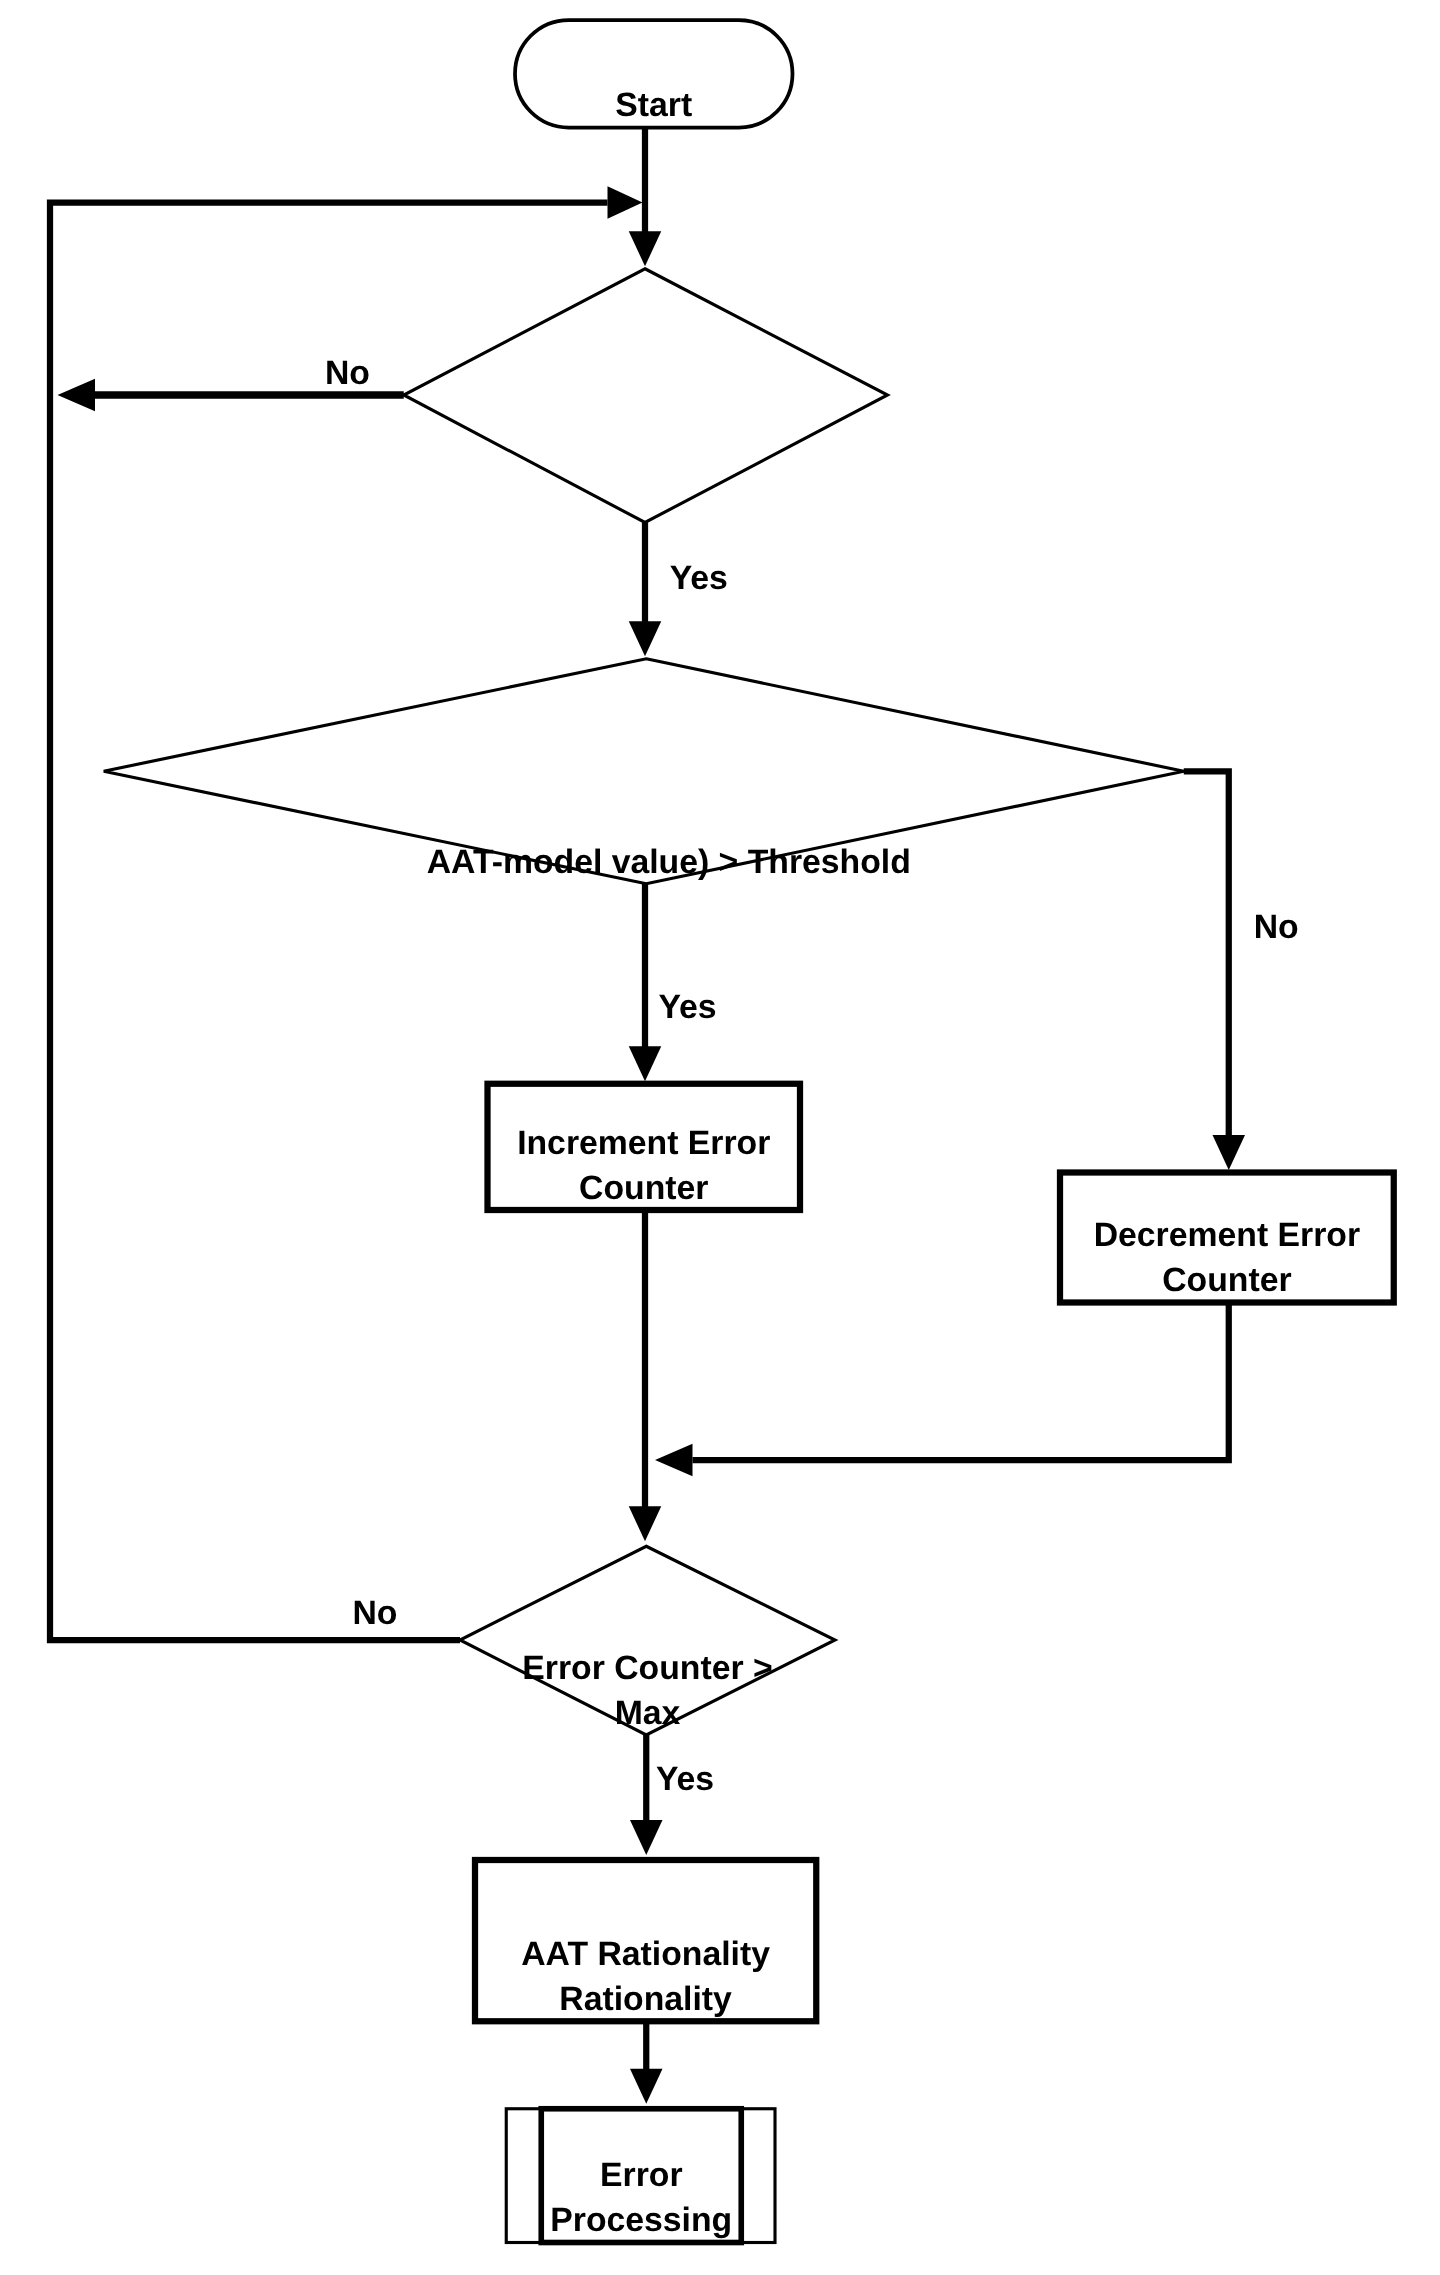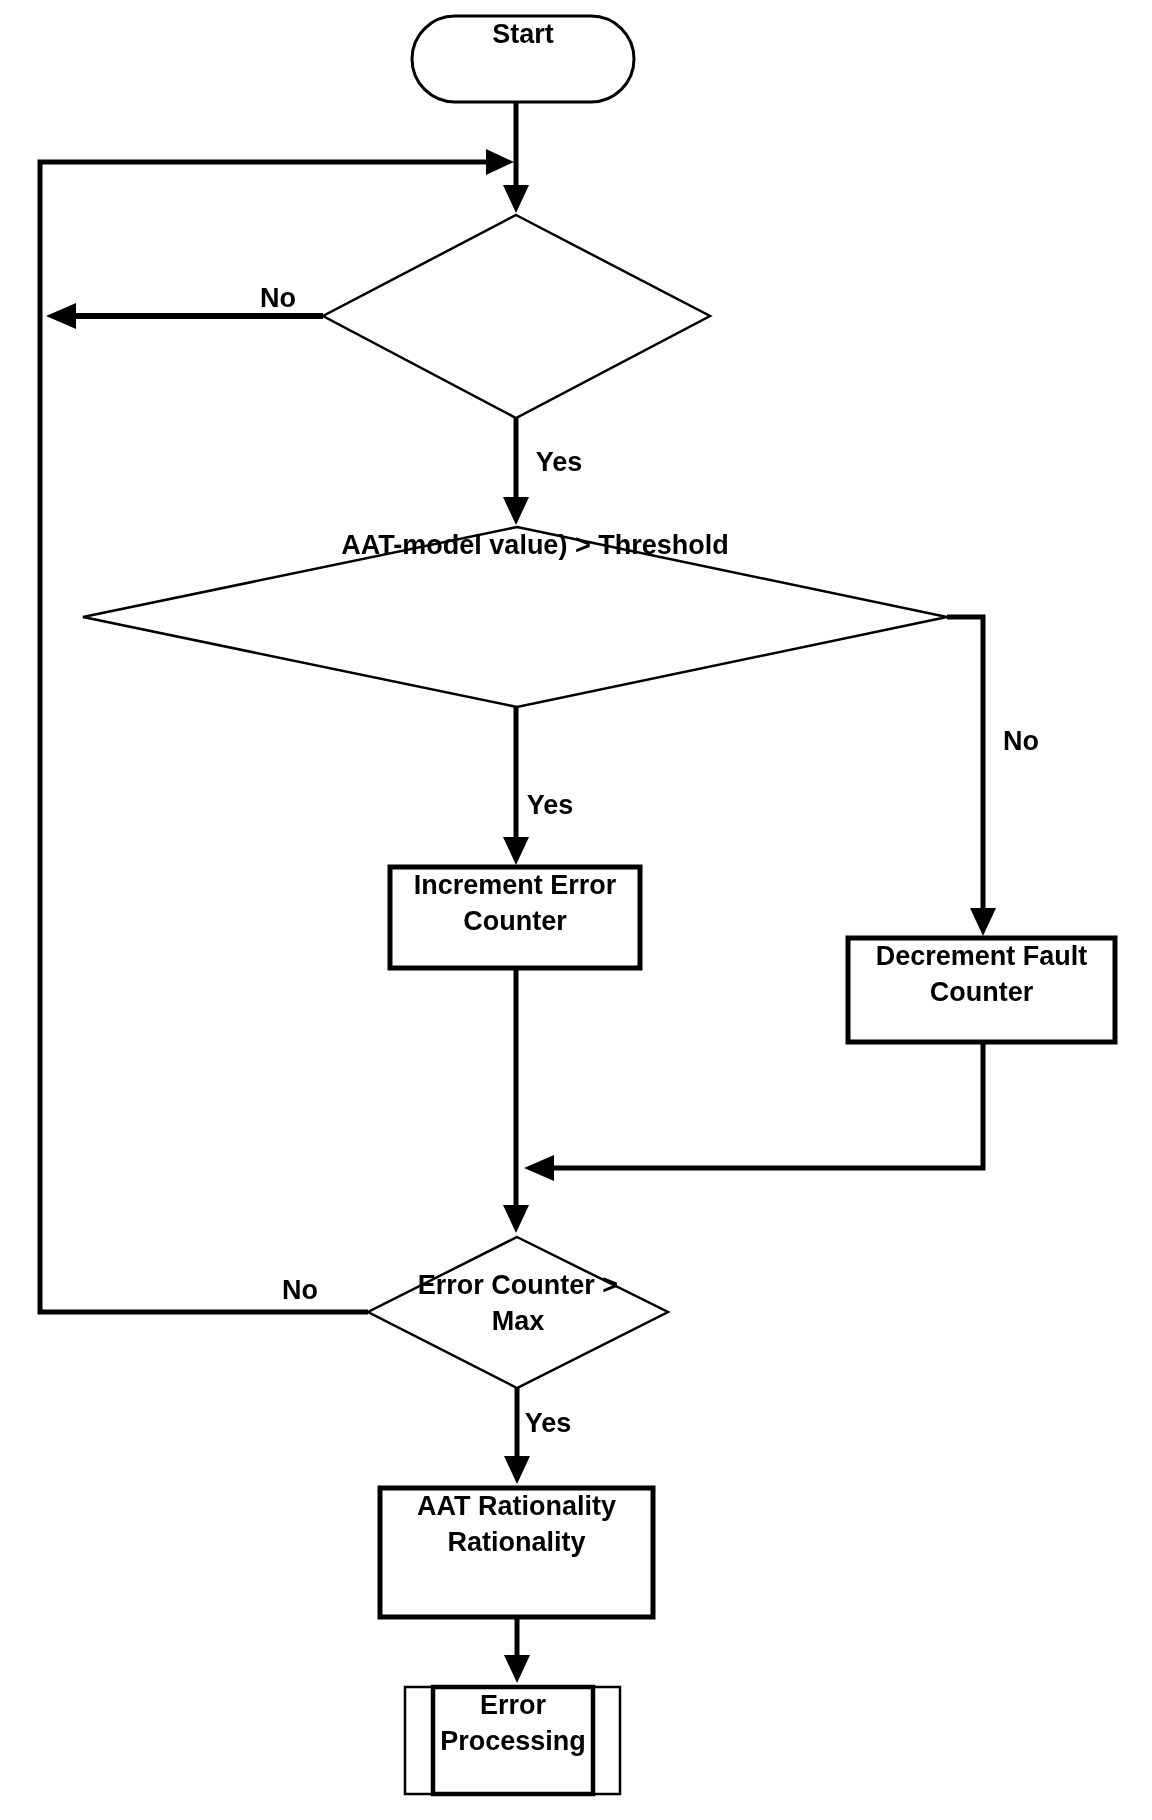--- a/index.html
+++ b/index.html
@@ -20,21 +20,21 @@
     left: 0;
     top: 0;
     width: 1152px;
     height: 1820px;
   }
   .node-label {
     position: absolute;
     display: flex;
     flex-direction: column;
     align-items: center;
-    justify-content: flex-start;
+    justify-content: flex-end;
     text-align: center;
     font-size: 27px;
     line-height: 36px;
     font-weight: 700;
     color: #000000;
     box-sizing: border-box;
     pointer-events: none;
   }
   .edge-label {
     position: absolute;
@@ -129,21 +129,21 @@
   <div class="node-label pos-threshold">
     <span>AAT-model value) &gt; Threshold</span>
   </div>
 
   <div class="node-label pos-increment">
     <span>Increment Error</span>
     <span>Counter</span>
   </div>
 
   <div class="node-label pos-decrement">
-    <span>Decrement Fault</span>
+    <span>Decrement Error</span>
     <span>Counter</span>
   </div>
 
   <div class="node-label pos-errormax">
     <span>Error Counter &gt;</span>
     <span>Max</span>
   </div>
 
   <div class="node-label pos-aat">
     <span>AAT Rationality</span>

